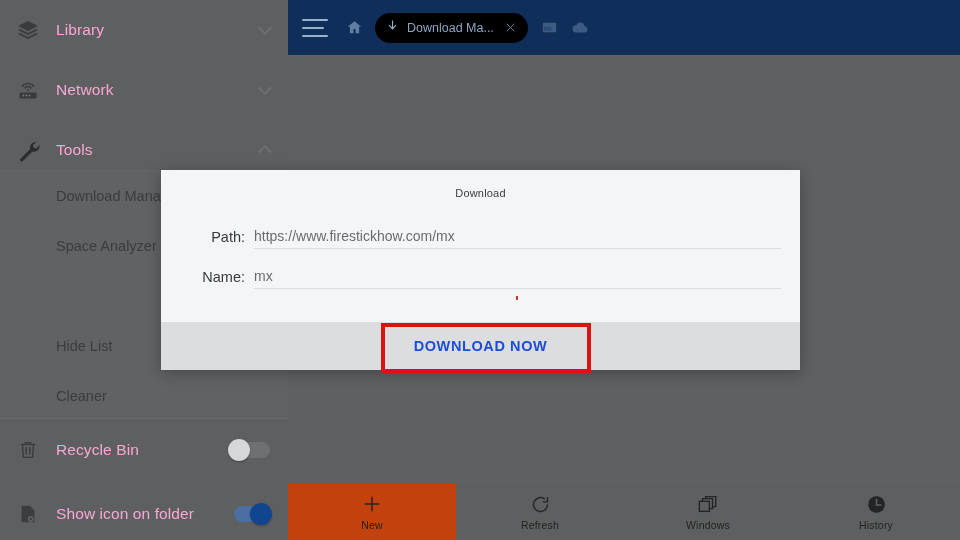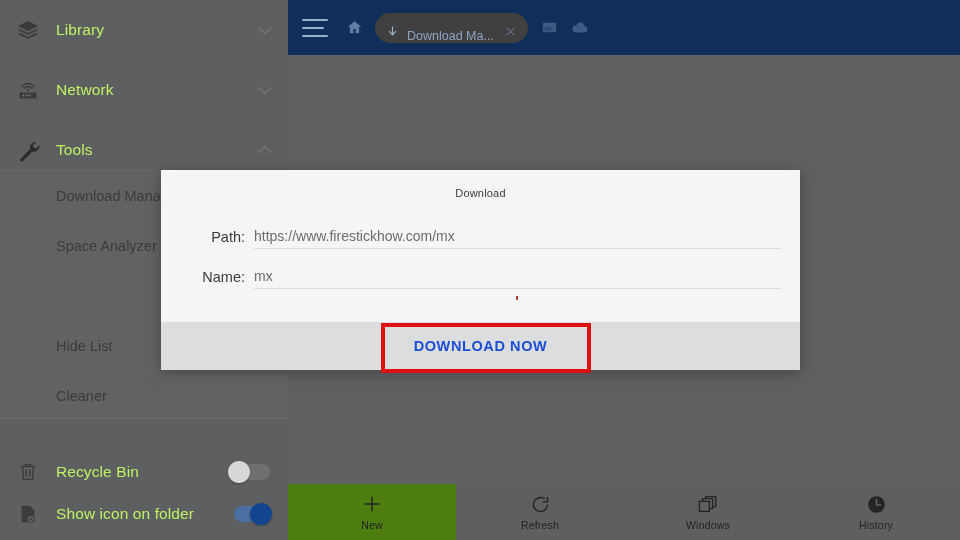--- a/index.html
+++ b/index.html
@@ -19,21 +19,21 @@
   }
   .side-row {
     position: absolute; left: 0; width: 288px; height: 60px;
     display: flex; align-items: center;
   }
   .side-icon {
     width: 56px; display: flex; align-items: center; justify-content: center;
     flex: 0 0 56px;
   }
   .side-label {
-    font-size: 15.5px; color: #bef264; letter-spacing: .1px;
+    font-size: 15.5px; color: #f9a8d4; letter-spacing: .1px;
     white-space: nowrap;
   }
   .chevron {
     position: absolute; right: 16px; top: 50%;
     width: 14px; height: 14px; margin-top: -7px;
   }
   .chevron i {
     display: block; width: 10px; height: 10px;
     border-right: 2px solid #6e6f70; border-bottom: 2px solid #6e6f70;
     transform: rotate(45deg); margin: 0 auto;
@@ -93,22 +93,22 @@
   }
   .tb-hamburger span {
     display: block; height: 2px; background: #9bb0cb; border-radius: 1px;
   }
   .tb-hamburger span:nth-child(1) { width: 26px; }
   .tb-hamburger span:nth-child(2) { width: 22px; }
   .tb-hamburger span:nth-child(3) { width: 26px; }
   .tb-icon { margin-left: 14px; display: flex; align-items: center; }
   .tab-pill {
     margin-left: 12px; height: 30px; border-radius: 15px;
-    background: #404040;
-    display: flex; align-items: flex-end; padding: 0 6px 0 10px;
+    background: #000000;
+    display: flex; align-items: center; padding: 0 6px 0 10px;
   }
   .tab-title {
     font-size: 12.5px; color: #8ea5c2; margin: 0 6px 0 7px;
     white-space: nowrap;
   }
   .tab-close {
     width: 22px; height: 22px; display:flex;
     align-items:center; justify-content:center;
   }
 
@@ -124,21 +124,21 @@
     position: absolute; left: 288px; top: 484px;
     width: 672px; height: 56px;
     display: flex;
   }
   .bb-item {
     flex: 1 1 0; display: flex; flex-direction: column;
     align-items: center; justify-content: center;
     background: #5e5f60;
     gap: 4px;
   }
-  .bb-item.active { background: #4d7c0f; }
+  .bb-item.active { background: #c2410c; }
   .bb-icon { height: 22px; display: flex; align-items: flex-end; }
   .bb-label { font-size: 10.5px; color: #222; letter-spacing: .2px; }
 
   
   .dialog {
     position: absolute; left: 161px; top: 170px;
     width: 639px; height: 200px;
     background: #f4f5f7;
     box-shadow: 0 3px 14px rgba(0,0,0,.28);
   }
@@ -245,21 +245,21 @@
       <div class="sub-row" style="top:150px">
         <span class="sub-label">Hide List</span>
       </div>
       <div class="sub-row" style="top:200px">
         <span class="sub-label">Cleaner</span>
       </div>
     </div>
 
     <div class="divider"></div>
 
-    <div class="side-row" style="top:442px">
+    <div class="side-row" style="top:420px">
       <span class="side-icon">
         <svg width="22" height="22" viewBox="0 0 24 24" fill="none" stroke="#3a3b3c" stroke-width="1.5">
           <path d="M4 6h16"></path>
           <path d="M9 6V4h6v2"></path>
           <path d="M6 6l1 14h10l1-14"></path>
           <path d="M10 9v8M14 9v8"></path>
         </svg>
       </span>
       <span class="side-label">Recycle Bin</span>
       <span class="toggle">

